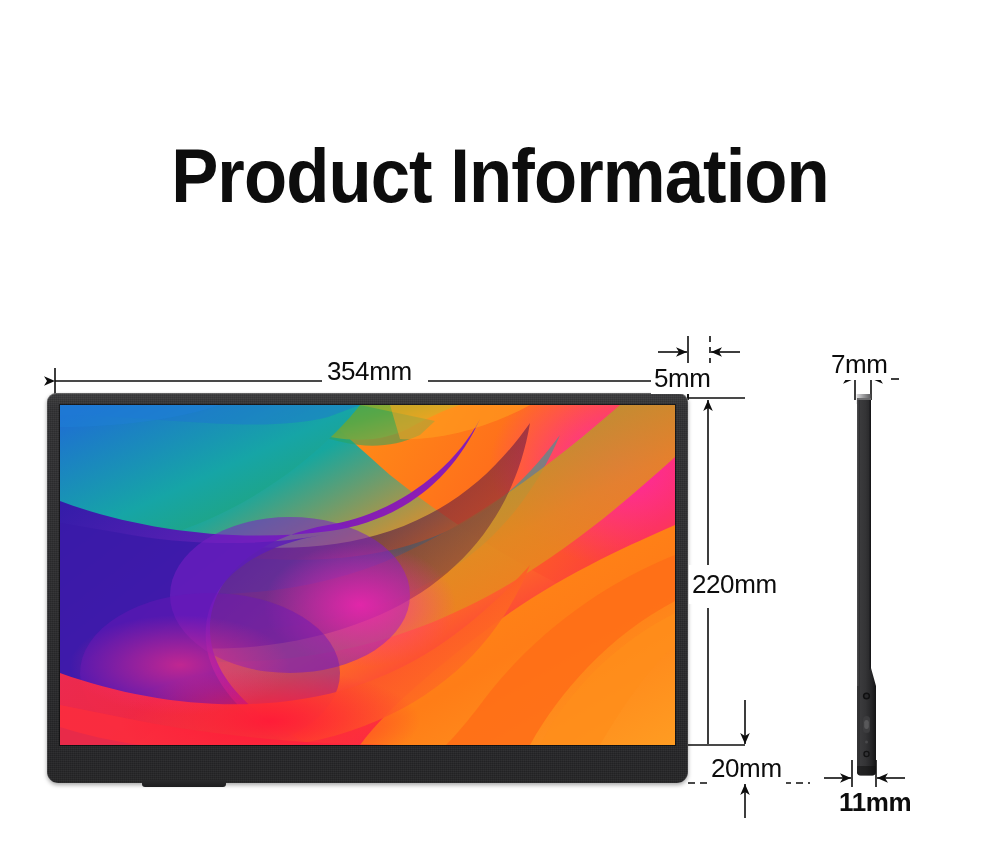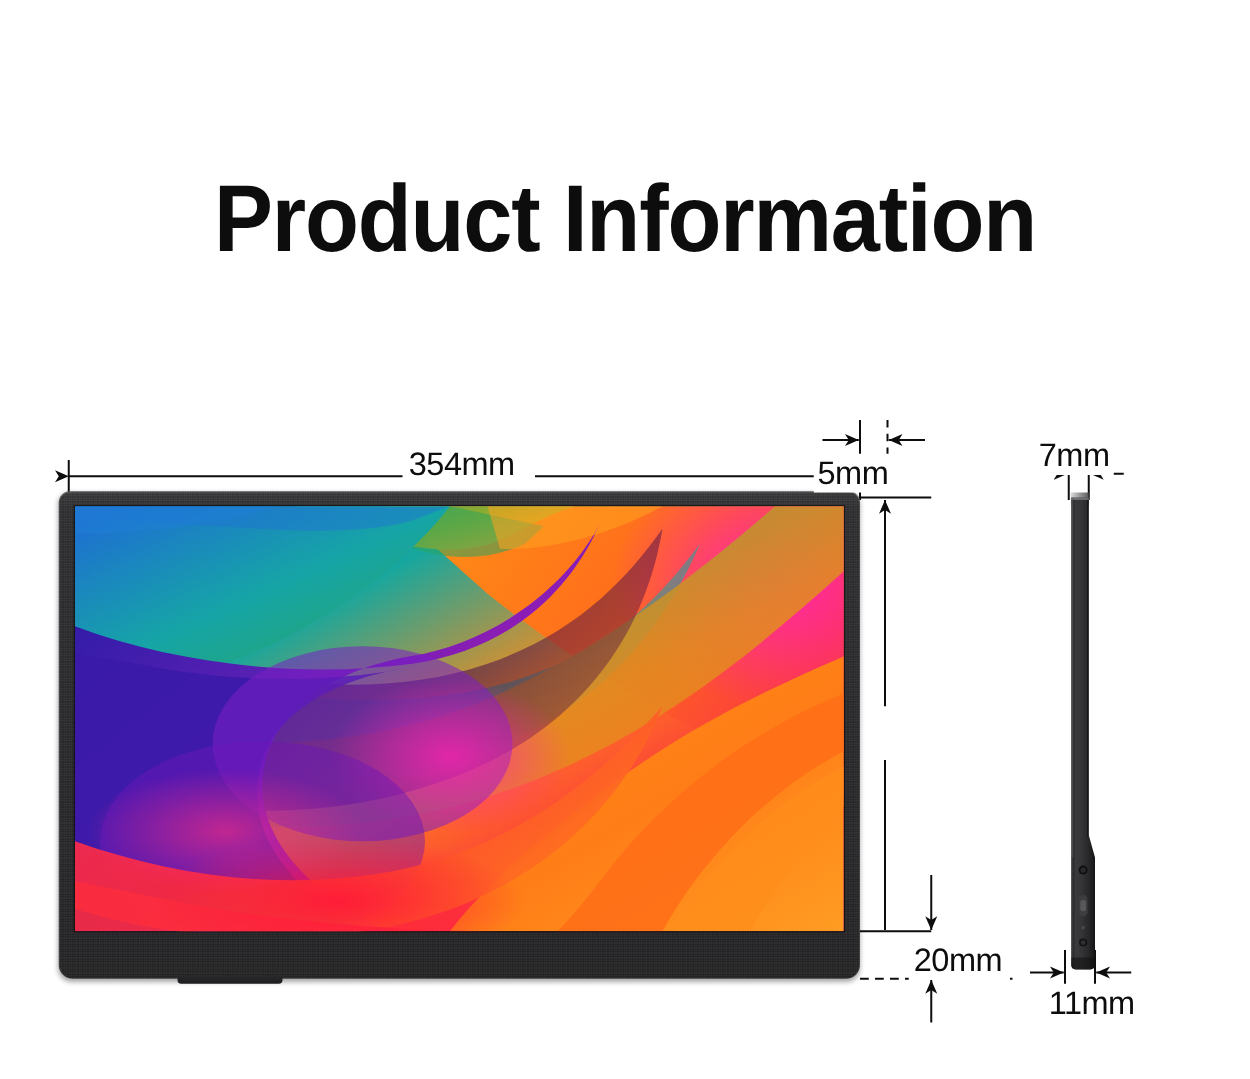--- a/index.html
+++ b/index.html
@@ -131,23 +131,23 @@
     font-size: 26px;
     font-weight: 400;
     color: #0d0d0d;
     letter-spacing: -0.4px;
     white-space: nowrap;
     background: #ffffff;
   }
   #label-354mm { left: 322px; top: 356px; padding: 0 5px; }
   #label-5mm   { left: 651px; top: 321px; padding: 0 3px; margin-top: 42px; }
   #label-220mm { left: 689px; top: 565px; padding: 4px 3px; }
-  #label-20mm  { left: 727px; top: 753px; padding: 0 4px; }
+  #label-20mm  { left: 707px; top: 753px; padding: 0 4px; }
   #label-7mm   { left: 828px; top: 337px; padding: 0 3px; margin-top: 12px; }
-  #label-11mm  { left: 836px; top: 787px; padding: 0 3px; }
+  #label-11mm  { left: 836px; top: 787px; padding: 0 3px; font-weight: bold; }
 </style>
 </head>
 <body>
 
 <div id="page-title">Product Information</div>
 
 <div id="scene">
   <svg viewBox="0 0 1000 863" xmlns="http://www.w3.org/2000/svg">
     <defs>
       <marker id="arrL" markerWidth="12" markerHeight="10" refX="11" refY="5" orient="auto" markerUnits="userSpaceOnUse">
@@ -362,19 +362,20 @@
 
       <path d="M21,372 L40,372 L40,378 C40,380.2 38.4,381.5 36.2,381.5
                L24.5,381.5 C22.3,381.5 21,380.2 21,378 Z" fill="#101011" opacity="0.55"></path>
     </svg>
   </div>
 
   <div class="dim-label" id="label-354mm">354mm</div>
 
   <div class="dim-label" id="label-5mm">5mm</div>
 
+  <div class="dim-label" id="label-220mm">220mm</div>
 
   <div class="dim-label" id="label-20mm">20mm</div>
 
   <div class="dim-label" id="label-7mm">7mm</div>
 
   <div class="dim-label" id="label-11mm">11mm</div>
 </div>
 
 </body></html>

